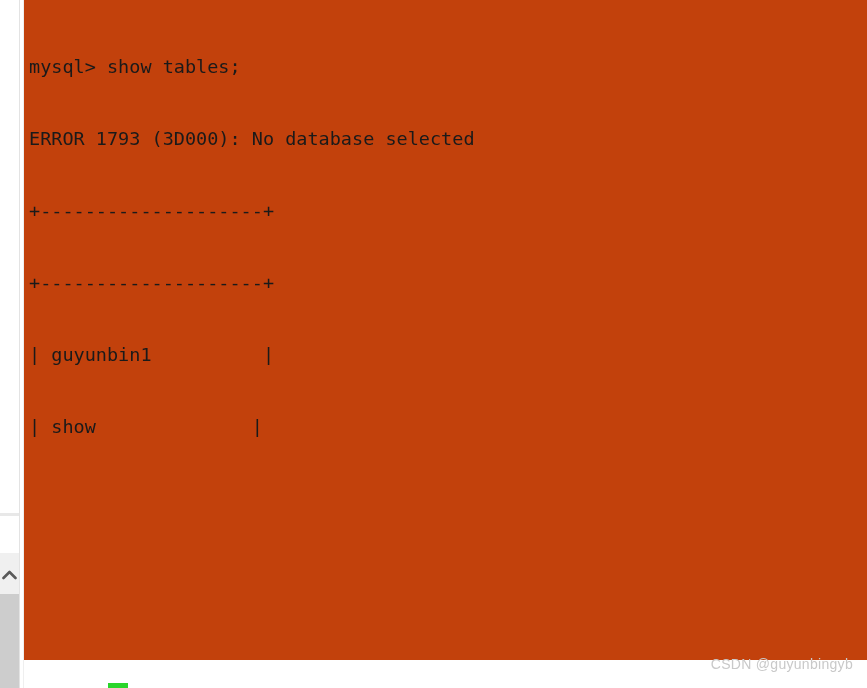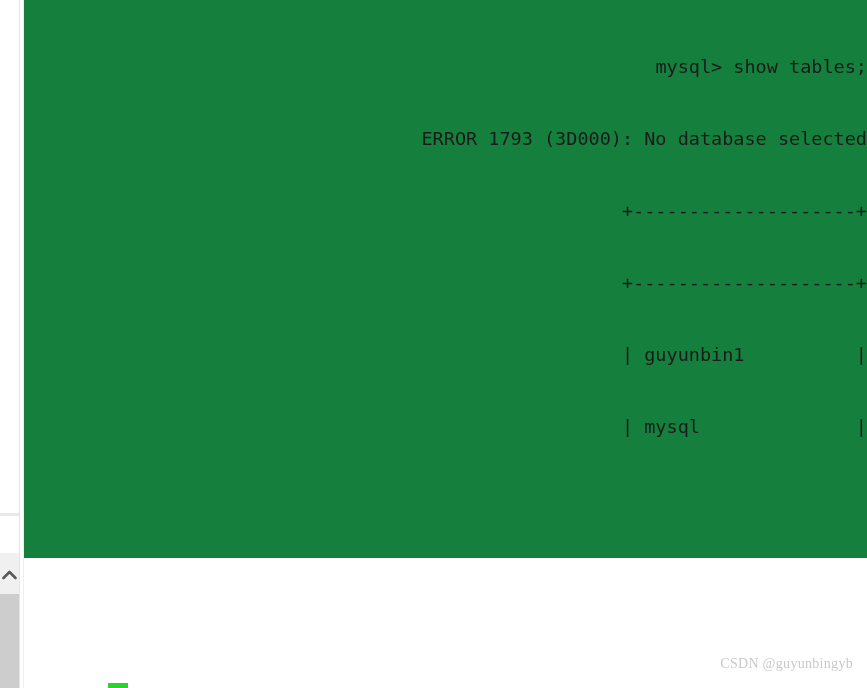--- a/index.html
+++ b/index.html
@@ -10,23 +10,22 @@
   body {
     width: 867px;
     height: 688px;
     overflow: hidden;
     font-family: "DejaVu Sans Mono", "Liberation Mono", monospace;
   }
 
   #screen {
     position: relative;
     width: 867px;
-    height: 558px;
-    background: #15803d;
-    text-align: right;
+    height: 660px;
+    background: #c2410c;
   }
 
   
   #left-gutter {
     position: absolute;
     left: 0;
     top: 0;
     width: 19px;
     height: 688px;
     background: #ffffff;
@@ -107,21 +106,21 @@
     width: 20px;
     height: 5px;
     background: #2ad52a;
   }
 
   
   #watermark {
     position: absolute;
     right: 14px;
     top: 656px;
-    font-family: Liberation Serif, serif;
+    font-family: Liberation Sans, sans-serif;
     font-size: 14px;
     color: #c9c9c9;
     letter-spacing: 0.3px;
     white-space: pre;
   }
 </style>
 </head>
 <body>
 
 <div id="screen">
@@ -140,21 +139,21 @@
   </div>
 
   <div id="pane-divider"></div>
 
   <div id="console">
     <div class="line">mysql&gt; show tables;</div>
     <div class="line">ERROR 1793 (3D000): No database selected</div>
     <div class="line">+--------------------+</div>
     <div class="line">+--------------------+</div>
     <div class="line">| guyunbin1          |</div>
-    <div class="line">| mysql              |</div>
+    <div class="line">| show              |</div>
     
     
     
     
     
     
     
     
     
     

